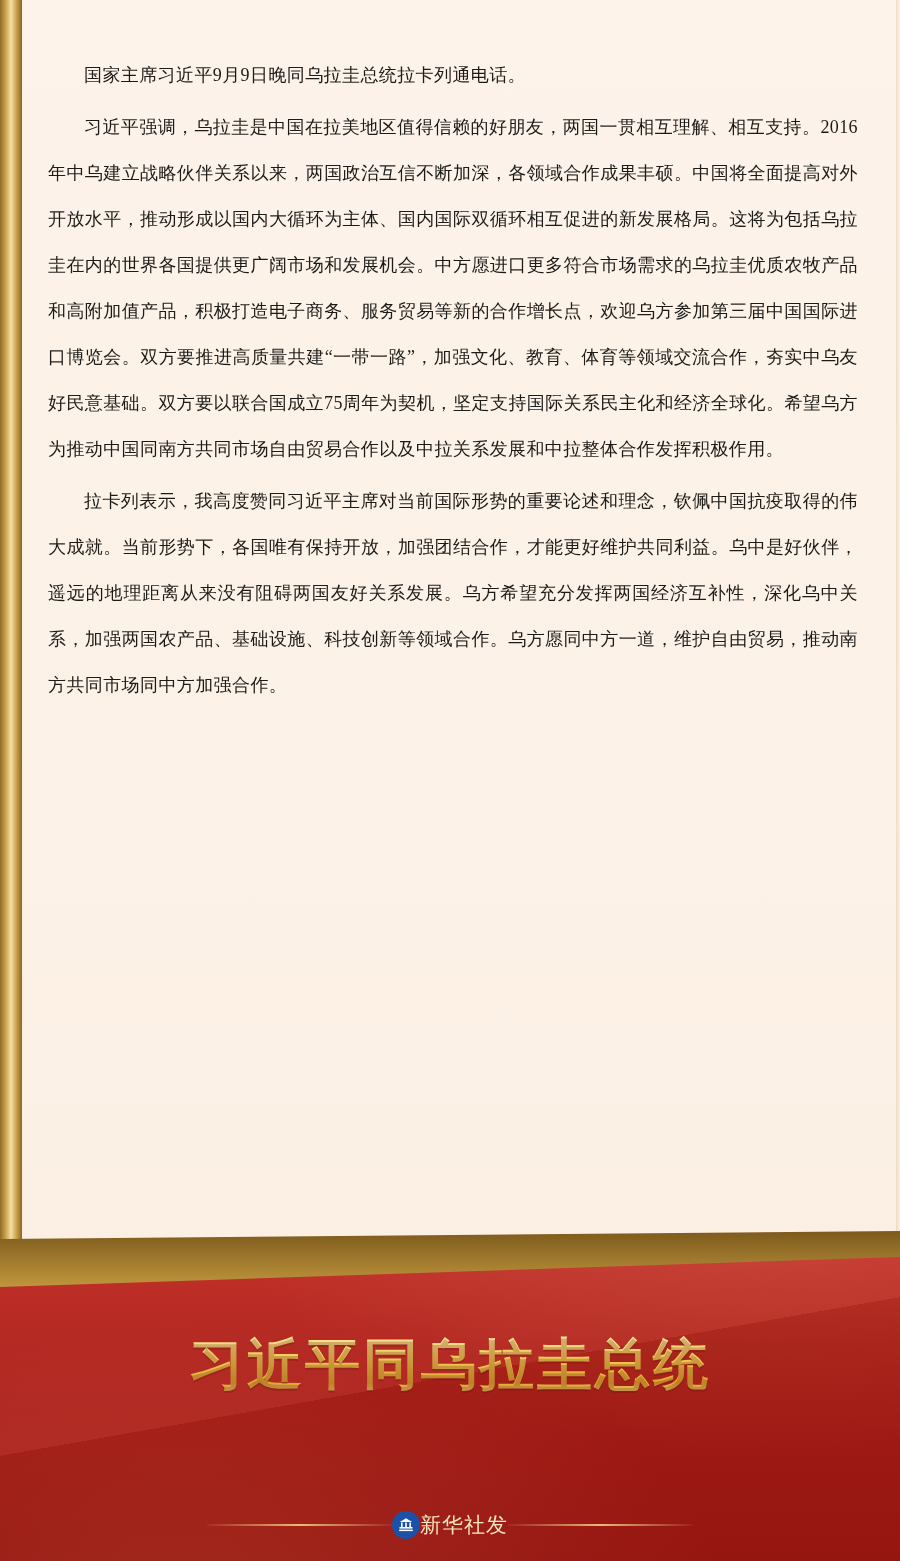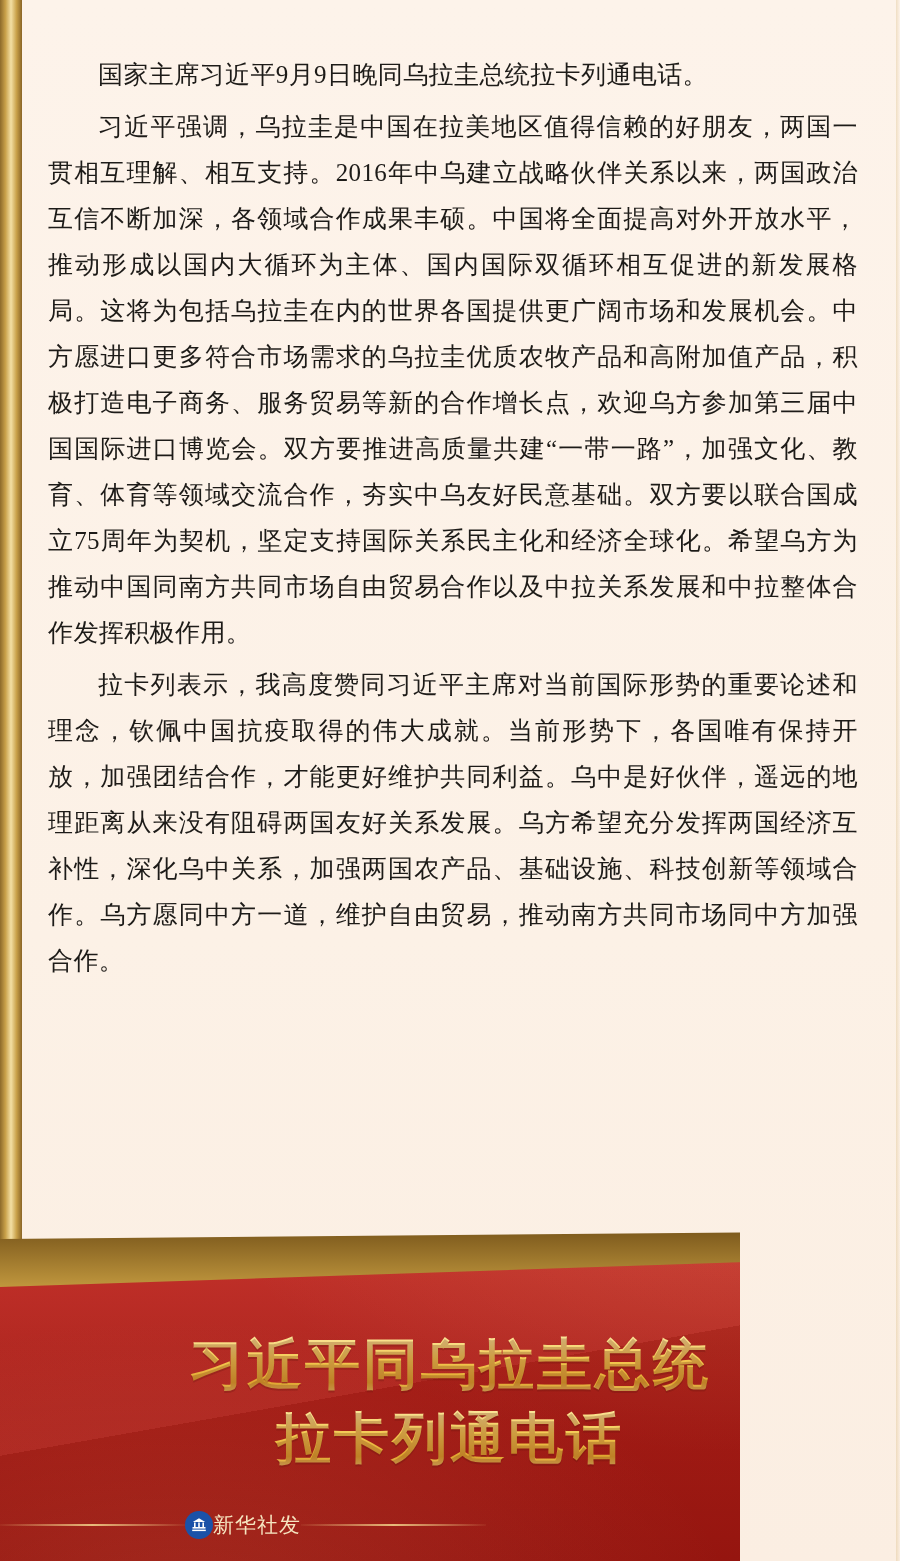--- a/index.html
+++ b/index.html
@@ -37,36 +37,36 @@
     height: 1561px;
     background: linear-gradient(90deg, rgba(200,160,80,0.25), rgba(200,160,80,0.0));
   }
   
   .article {
     position: absolute;
     left: 48px;
     top: 52px;
     width: 810px;
     color: #1d1b18;
-    font-size: 25px;
+    font-size: 18px;
     line-height: 46px;
     letter-spacing: 0.4px;
     text-align: justify;
     text-justify: inter-ideograph;
   }
   .article p {
     margin: 0 0 6px 0;
     text-indent: 2em;
   }
   
   .banner {
     position: absolute;
     left: 0;
     bottom: 0;
-    width: 740px;
+    width: 900px;
     height: 330px;
     overflow: hidden;
   }
   .banner-gold {
     position: absolute;
     left: 0;
     top: 0;
     width: 900px;
     height: 330px;
     background: linear-gradient(180deg, #7d5a1d 0%, #c49a3f 18%, #f6e3a8 34%, #d9b157 48%, #8a6324 70%, #6d4c17 100%);
@@ -122,21 +122,21 @@
     -webkit-text-fill-color: transparent;
     text-shadow: 0 2px 0 rgba(90,20,10,0.25);
   }
   .credit-row {
     position: absolute;
     left: 0;
     bottom: 22px;
     width: 900px;
     display: flex;
     align-items: center;
-    justify-content: flex-start;
+    justify-content: center;
     z-index: 5;
   }
   .credit-rule {
     width: 185px;
     height: 2px;
     background: linear-gradient(90deg, rgba(245,214,140,0.05), rgba(245,214,140,0.85), rgba(245,214,140,0.05));
   }
   .credit-logo {
     width: 28px;
     height: 28px;
@@ -168,21 +168,20 @@
     <p>拉卡列表示，我高度赞同习近平主席对当前国际形势的重要论述和理念，钦佩中国抗疫取得的伟大成就。当前形势下，各国唯有保持开放，加强团结合作，才能更好维护共同利益。乌中是好伙伴，遥远的地理距离从来没有阻碍两国友好关系发展。乌方希望充分发挥两国经济互补性，深化乌中关系，加强两国农产品、基础设施、科技创新等领域合作。乌方愿同中方一道，维护自由贸易，推动南方共同市场同中方加强合作。</p>
   </div>
 
   <div class="banner">
     <div class="banner-gold"></div>
     <div class="banner-red"></div>
     <div class="banner-red-stripe"></div>
 
     <div class="title-wrap">
       <div class="title-line">习近平同乌拉圭总统</div>
-      <div class="title-line">拉卡列通电话</div>
     </div>
 
     <div class="credit-row">
       <div class="credit-rule"></div>
       <div class="credit-logo">
         <svg width="18" height="18" viewBox="0 0 18 18" aria-hidden="true">
           <rect x="2.5" y="11" width="13" height="1.6" fill="#ffffff"></rect>
           <rect x="4" y="6.5" width="1.6" height="4.5" fill="#ffffff"></rect>
           <rect x="8.2" y="6.5" width="1.6" height="4.5" fill="#ffffff"></rect>
           <rect x="12.4" y="6.5" width="1.6" height="4.5" fill="#ffffff"></rect>

